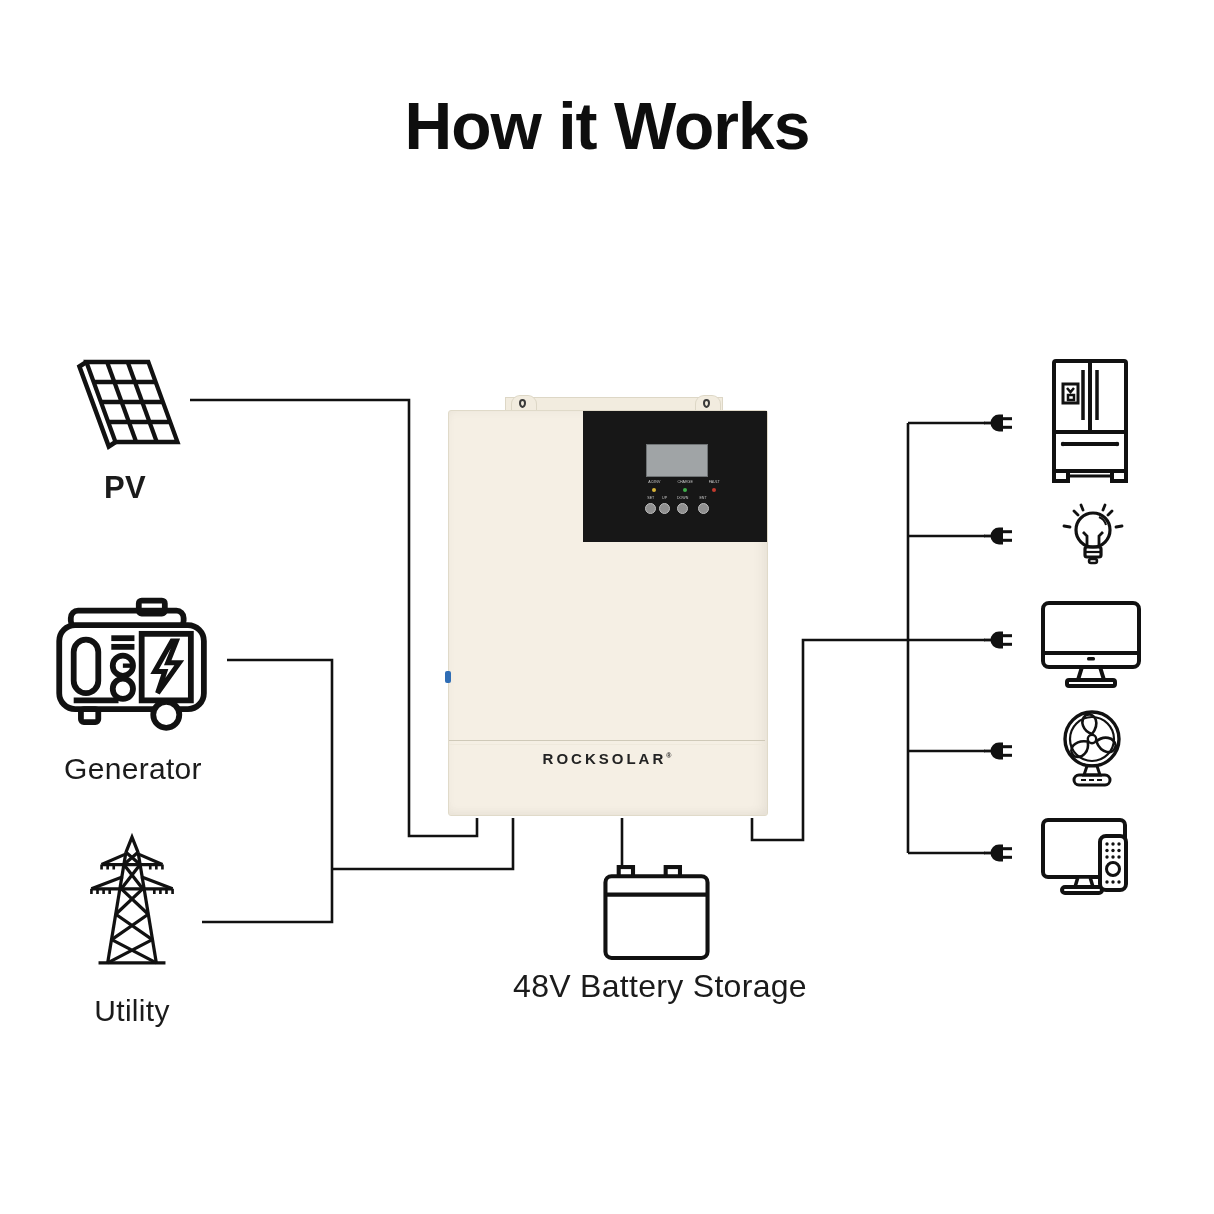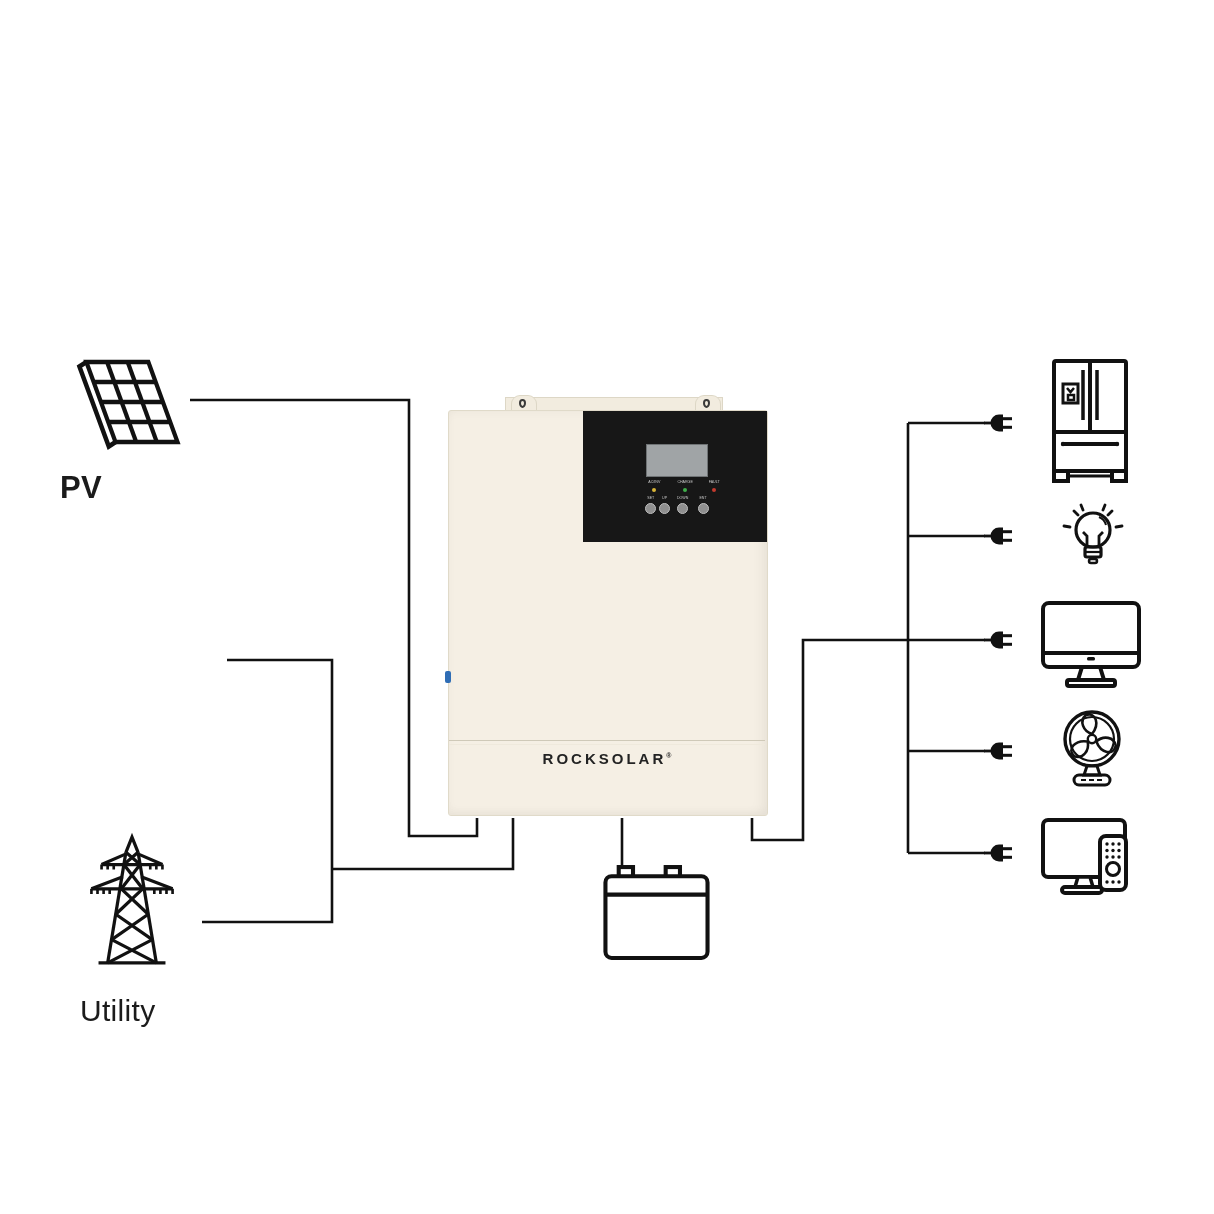--- a/index.html
+++ b/index.html
@@ -5,21 +5,21 @@
   html,body{margin:0;padding:0;background:#ffffff;}
   #canvas{position:relative;width:1214px;height:1214px;background:#ffffff;overflow:hidden;
           font-family:"Liberation Sans", sans-serif;color:#161616;}
   .abs{position:absolute;}
 
   
   #title{left:0;top:88px;width:1214px;text-align:center;font-size:66px;font-weight:800;
          letter-spacing:-1px;color:#0e0e0e;}
 
   
-  .cap-label{font-size:30px;color:#1b1b1b;text-align:left;letter-spacing:0.3px;}
+  .cap-label{font-size:30px;color:#1b1b1b;text-align:center;letter-spacing:0.3px;}
   .bold-label{font-weight:700;font-size:31px;}
 
   
   #inverter{left:448px;top:395px;width:320px;height:421px;}
   #inverter .bracket{position:absolute;left:57px;top:2px;width:216px;height:14px;
       background:#f2ecdf;border:1px solid #ddd7c6;border-bottom:none;}
   #inverter .tab{position:absolute;top:0;width:24px;height:16px;background:#f2ecdf;
       border:1px solid #ddd7c6;border-bottom:none;border-radius:9px 9px 0 0;}
   #inverter .tab .hole{position:absolute;left:7px;top:3px;width:7px;height:9px;
       border:2px solid #3a3a3a;border-radius:50% 50% 50% 50% / 45% 45% 55% 55%;box-sizing:border-box;}
@@ -43,20 +43,21 @@
   #inverter .logo sup{font-size:7px;letter-spacing:0;}
   #inverter .port{position:absolute;left:-3px;top:276px;width:6px;height:12px;background:#2f6db5;border-radius:2px;}
 
   svg{display:block;}
 </style>
 </head>
 <body>
 
 <div id="canvas">
 
+  <div id="title" class="abs">How it Works</div>
 
   <svg class="abs" style="left:0;top:0;" width="1214" height="1214" viewBox="0 0 1214 1214" fill="none" stroke="#111111" stroke-width="2.6">
     <path d="M190,400 H409 V836 H477 V818"></path>
     <path d="M227,660 H332 V922 H202"></path>
     <path d="M332,869 H513 V818"></path>
     <path d="M622,818 V868"></path>
     <path d="M752,818 V840 H803 V640 H908"></path>
     <path d="M908,423 V853"></path>
     <path d="M908,423 H985"></path>
     <path d="M908,536 H985"></path>
@@ -73,20 +74,39 @@
         <line x1="42.7" y1="12" x2="42.7" y2="92"></line>
         <line x1="63.3" y1="12" x2="63.3" y2="92"></line>
         <line x1="22" y1="32" x2="84" y2="32"></line>
         <line x1="22" y1="52" x2="84" y2="52"></line>
         <line x1="22" y1="72" x2="84" y2="72"></line>
       </g>
     </svg>
     <div class="cap-label bold-label" style="margin-top:8px;">PV</div>
   </div>
 
+  <div class="abs" style="left:52px;top:596px;width:162px;">
+    <svg width="162" height="148" viewBox="0 0 112 100" fill="none" stroke="#111" stroke-width="4">
+      <rect x="60" y="2" width="18" height="9" rx="2"></rect>
+      <rect x="13" y="9" width="78" height="12" rx="5"></rect>
+      <rect x="5" y="19" width="100" height="58" rx="11" fill="#fff"></rect>
+      <rect x="15" y="29" width="17" height="37" rx="8.5"></rect>
+      <line x1="41" y1="28" x2="57" y2="28"></line>
+      <line x1="41" y1="34" x2="57" y2="34"></line>
+      <circle cx="49" cy="47" r="7"></circle>
+      <line x1="49" y1="47" x2="55" y2="47" stroke-width="3"></line>
+      <circle cx="49" cy="63" r="7"></circle>
+      <rect x="62" y="25" width="34" height="46" fill="#fff"></rect>
+      <path d="M83,30 L71,51 H78 L73,66 L88,45 H80 L86,30 Z" stroke-width="3.5"></path>
+      <line x1="15" y1="71" x2="46" y2="71"></line>
+      <rect x="20" y="77" width="12" height="9" rx="2" fill="#fff"></rect>
+      <circle cx="79" cy="81" r="9" fill="#fff"></circle>
+    </svg>
+    <div class="cap-label" style="margin-top:8px;">Generator</div>
+  </div>
 
   <div class="abs" style="left:80px;top:828px;width:104px;">
     <svg width="104" height="142" viewBox="0 0 100 140" fill="none" stroke="#111" stroke-width="3.2">
       <path d="M44,24 L50,9 L56,24"></path>
       <line x1="44" y1="24" x2="26" y2="133"></line>
       <line x1="56" y1="24" x2="74" y2="133"></line>
       <line x1="17" y1="133" x2="83" y2="133"></line>
       <path d="M44,24 L58,36 M56,24 L42,36"></path>
       <path d="M42,36 L60.5,60 M58,36 L39.5,60"></path>
       <path d="M39.5,60 L66,85 M60.5,60 L34,85"></path>
@@ -152,20 +172,21 @@
   </div>
 
   <div class="abs" style="left:598px;top:864px;width:118px;">
     <svg width="118" height="98" viewBox="0 0 115 96" fill="none" stroke="#111" stroke-width="4">
       <rect x="20" y="3" width="14" height="11"></rect>
       <rect x="66" y="3" width="14" height="11"></rect>
       <rect x="7" y="12" width="100" height="80" rx="6" fill="#fff"></rect>
       <line x1="7" y1="30" x2="107" y2="30"></line>
     </svg>
   </div>
+  <div class="abs cap-label" style="left:460px;top:968px;width:400px;font-size:32px;">48V Battery Storage</div>
 
   <svg class="abs" style="left:984px;top:412px;" width="28" height="22" viewBox="0 0 28 22" fill="#111">
     <rect x="0" y="9.6" width="8" height="2.8"></rect>
       <path d="M19,2.5 h-4 a8.5,8.5 0 0 0 0,17 h4 z"></path>
       <rect x="19" y="5.2" width="9" height="3"></rect>
       <rect x="19" y="13.8" width="9" height="3"></rect>
   </svg>
   <svg class="abs" style="left:984px;top:525px;" width="28" height="22" viewBox="0 0 28 22" fill="#111">
     <rect x="0" y="9.6" width="8" height="2.8"></rect>
       <path d="M19,2.5 h-4 a8.5,8.5 0 0 0 0,17 h4 z"></path>

